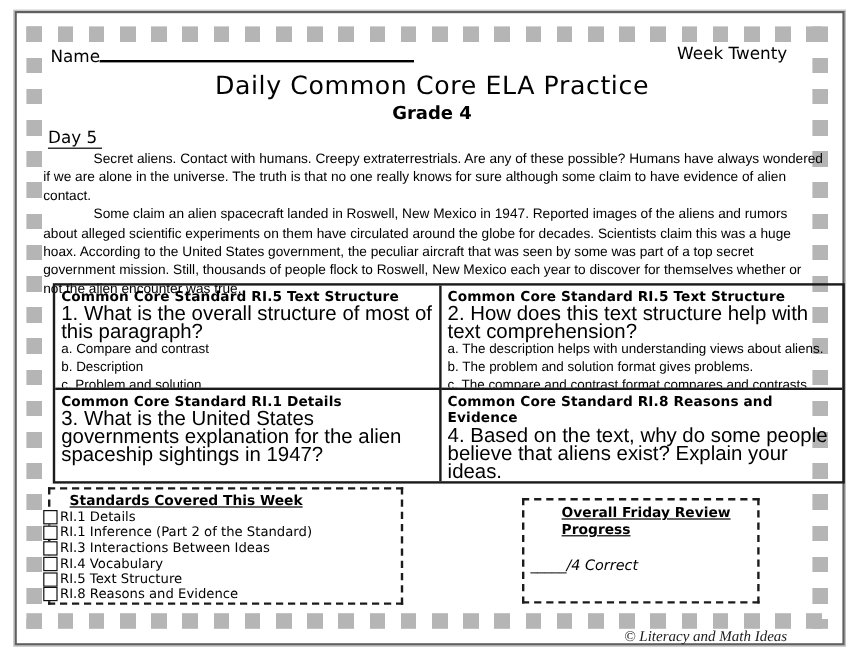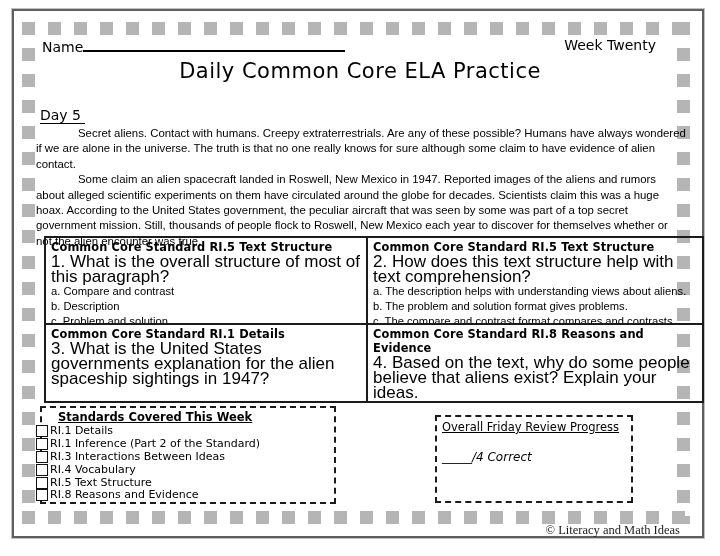--- a/index.html
+++ b/index.html
@@ -53,43 +53,44 @@
             border:2px dashed #1b1b1b; box-sizing:border-box; }
   .stdbox-head { margin:2px 0 1px 16px; font-size:11.5px; font-weight:700;
                  text-decoration:underline; }
   .stdrow { display:flex; align-items:center; height:12.8px; }
   .cb { display:inline-block; width:10px; height:10px; border:1.5px solid #111;
         background:#fff; margin-left:-6px; margin-right:2px; flex:0 0 auto; }
   .stdrow .lbl { font-size:11px; line-height:12px; white-space:nowrap; }
 
   .progbox { position:absolute; left:435px; top:415px; width:198px; height:88px;
              border:2px dashed #1b1b1b; box-sizing:border-box; padding:3px 5px; }
-  .progbox-head { font-size:11.5px; font-weight:400; text-decoration:underline; }
+  .progbox-head { font-size:11.5px; font-weight:700; text-decoration:underline;margin-left:26px; }
   .score { margin-top:16px; font-size:12px;font-style:italic; }
 
-  .copyright { position:absolute; right:40px; top:523px; font-family:"Liberation Serif", serif;
-               font-size:12.5px; color:#1b1b1b; }
+  .copyright { position:absolute; right:64px; top:523px; font-family:"Liberation Serif", serif;
+               font-size:12.5px; color:#1b1b1b;font-style:italic; }
 </style>
 </head>
 <body>
 
 <div class="page">
 
   <div class="frame">
     <div class="sq sq-top"></div>
     <div class="sq sq-bottom"></div>
     <div class="sq sq-left"></div>
     <div class="sq sq-right"></div>
   </div>
 
   <div class="name-row hand"><span>Name</span><span class="name-line"></span></div>
 
   <div class="week hand">Week Twenty</div>
 
   <div class="title hand">Daily Common Core ELA Practice</div>
+  <div class="subtitle hand">Grade 4</div>
 
   <div class="day hand">Day 5</div>
 
   <div class="passage">
     <p>Secret aliens.  Contact with humans.  Creepy extraterrestrials.  Are any of these possible?  Humans have always wondered if we are alone in the universe.  The truth is that no one really knows for sure although some claim to have evidence of alien contact.</p>
     <p>Some claim an alien spacecraft landed in Roswell, New Mexico in 1947.  Reported images of the aliens and rumors about alleged scientific experiments on them have circulated around the globe for decades.  Scientists claim this was a huge hoax.  According to the United States government, the peculiar aircraft that was seen by some was part of a top secret government mission.  Still, thousands of people flock to Roswell, New Mexico each year to discover for themselves whether or not the alien encounter was true.</p>
   </div>
 
   <div class="qtable">
 

